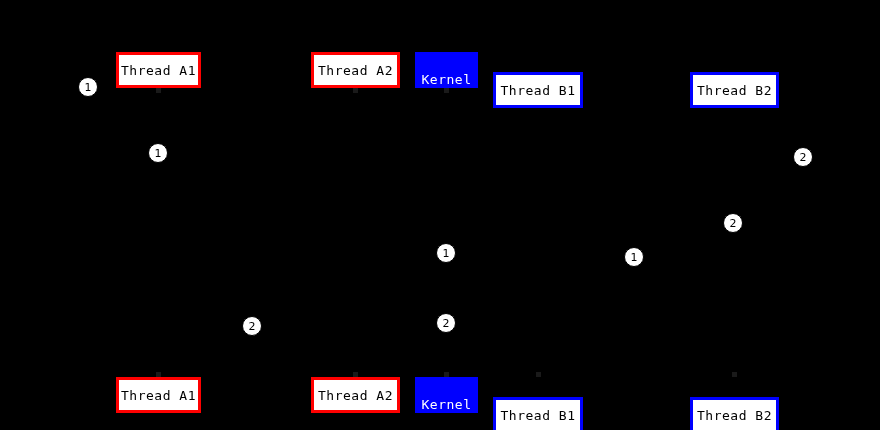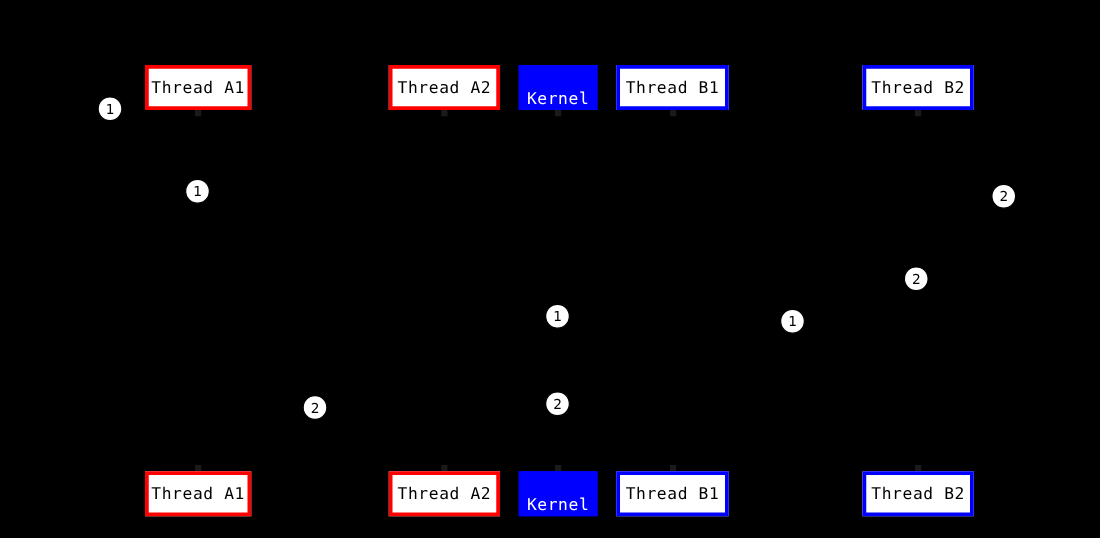--- a/index.html
+++ b/index.html
@@ -33,20 +33,21 @@
   }
   .participant.thread-red {
     background: #FFFFFF;
     border: 3px solid #FF0000;
     color: #000000;
   }
   .participant.thread-blue {
     background: #FFFFFF;
     border: 3px solid #0000FF;
     color: #000000;
+    margin-top: 20px;
   }
   .participant.kernel {
     background: #0000FF;
     border: 1px solid #0000FF;
     color: #FFFFFF;
     align-items: flex-end;
   }
 
   
   .lifeline {

